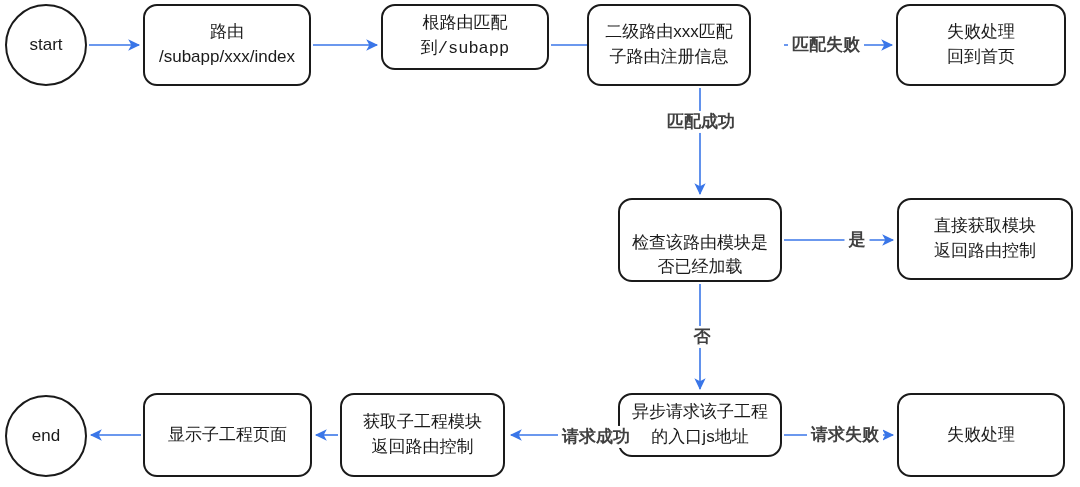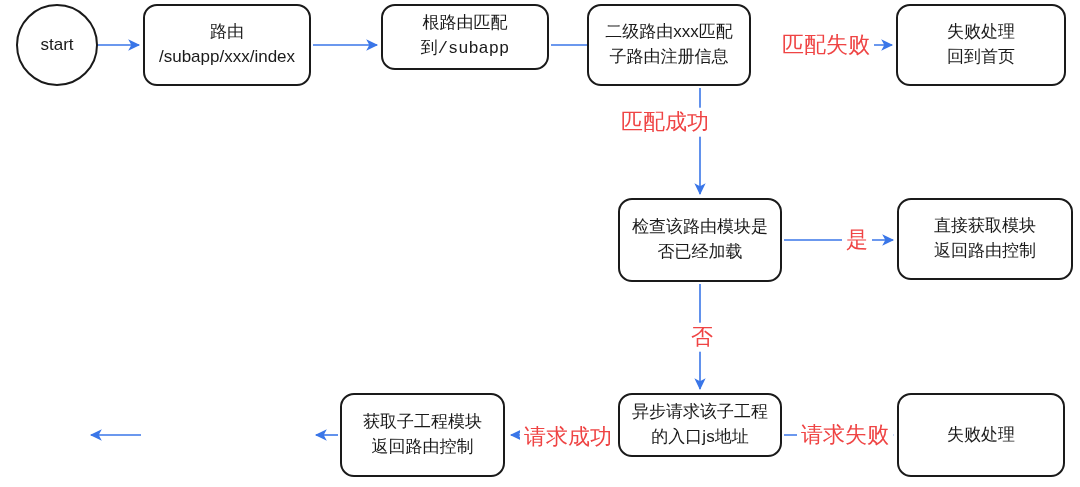--- a/index.html
+++ b/index.html
@@ -34,24 +34,25 @@
     white-space: pre-line;
     font-size: 17px;
     line-height: 1.45;
     color: #1a1a1a;
   }
   .edge-label {
     position: absolute;
     transform: translate(-50%, -50%);
     background: #ffffff;
     padding: 0 4px;
-    font-size: 22px;
+    font-size: 17px;
     line-height: 1.3;
-    color: #ef4444;
+    color: #404040;
     white-space: nowrap;
+    font-weight: bold;
   }
 </style>
 </head>
 <body>
 
 <div class="canvas">
 
   <svg class="edges-layer" width="1080" height="487" viewBox="0 0 1080 487">
     <defs>
       <marker id="arrow" viewBox="0 0 12 12" refX="10.5" refY="6" markerWidth="13" markerHeight="13" orient="auto" markerUnits="userSpaceOnUse">
@@ -66,21 +67,21 @@
       <line x1="700" y1="88" x2="700" y2="194" marker-end="url(#arrow)"></line>
       <line x1="784" y1="240" x2="893" y2="240" marker-end="url(#arrow)"></line>
       <line x1="700" y1="284" x2="700" y2="389" marker-end="url(#arrow)"></line>
       <line x1="784" y1="435" x2="893" y2="435" marker-end="url(#arrow)"></line>
       <line x1="616" y1="435" x2="511" y2="435" marker-end="url(#arrow)"></line>
       <line x1="338" y1="435" x2="316" y2="435" marker-end="url(#arrow)"></line>
       <line x1="141" y1="435" x2="91" y2="435" marker-end="url(#arrow)"></line>
     </g>
   </svg>
 
-  <div class="node circle" style="left:16px; top:4px; width:82px; height:82px;">
+  <div class="node circle" style="left:5px; top:4px; width:82px; height:82px;">
     <span class="node-label">start</span>
   </div>
 
   <div class="node" style="left:143px; top:4px; width:168px; height:82px;align-items:center;">
     <span class="node-label">路由
 /subapp/xxx/index</span>
   </div>
 
   <div class="node" style="left:381px; top:4px; width:168px; height:66px;font-family:Liberation Mono, monospace;">
     <span class="node-label">根路由匹配
@@ -90,46 +91,52 @@
   <div class="node" style="left:587px; top:4px; width:164px; height:82px;">
     <span class="node-label">二级路由xxx匹配
 子路由注册信息</span>
   </div>
 
   <div class="node" style="left:896px; top:4px; width:170px; height:82px;">
     <span class="node-label">失败处理
 回到首页</span>
   </div>
 
-  <div class="node" style="left:618px; top:198px; width:164px; height:84px;">
+  <div class="node" style="left:618px; top:198px; width:164px; height:84px;align-items:flex-end;">
     <span class="node-label">检查该路由模块是
 否已经加载</span>
   </div>
 
   <div class="node" style="left:897px; top:198px; width:176px; height:82px;">
     <span class="node-label">直接获取模块
 返回路由控制</span>
   </div>
 
+  <div class="node circle" style="left:5px; top:395px; width:82px; height:82px;">
+    <span class="node-label">end</span>
+  </div>
 
+  <div class="node" style="left:143px; top:393px; width:169px; height:84px;">
+    <span class="node-label">显示子工程页面</span>
+  </div>
 
   <div class="node" style="left:340px; top:393px; width:165px; height:84px;">
     <span class="node-label">获取子工程模块
 返回路由控制</span>
   </div>
 
   <div class="node" style="left:618px; top:393px; width:164px; height:64px;">
     <span class="node-label">异步请求该子工程
 的入口js地址</span>
   </div>
 
   <div class="node" style="left:897px; top:393px; width:168px; height:84px;">
     <span class="node-label">失败处理</span>
   </div>
 
   <div class="edge-label" style="left:826px; top:45px;">匹配失败</div>
-  <div class="edge-label" style="left:665px; top:122px;text-align:center;">匹配成功</div>
+  <div class="edge-label" style="left:701px; top:122px;text-align:center;">匹配成功</div>
   <div class="edge-label" style="left:857px; top:240px;">是</div>
   <div class="edge-label" style="left:702px; top:337px;">否</div>
-  <div class="edge-label" style="left:568px; top:437px;">请求成功</div>
+  <div class="edge-label" style="left:596px; top:437px;">请求成功</div>
   <div class="edge-label" style="left:845px; top:435px;">请求失败</div>
 
 </div>
 
 </body></html>

